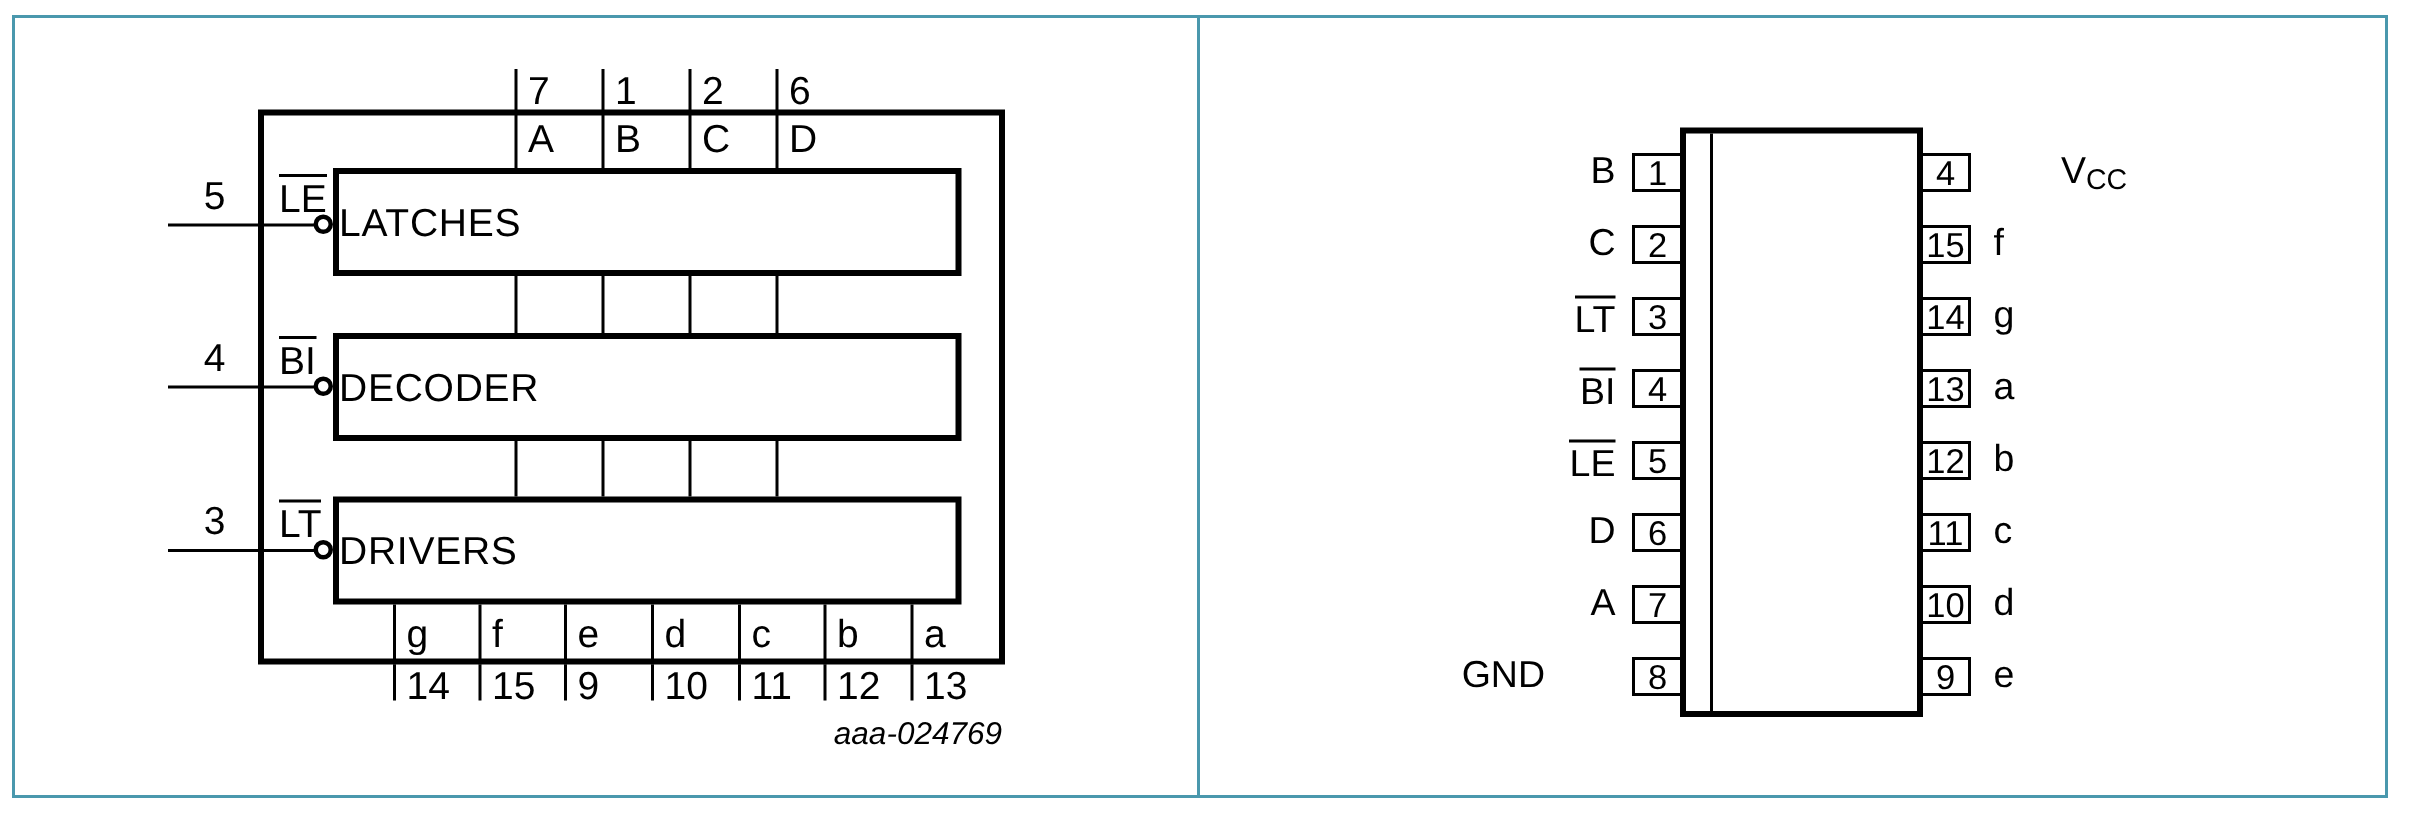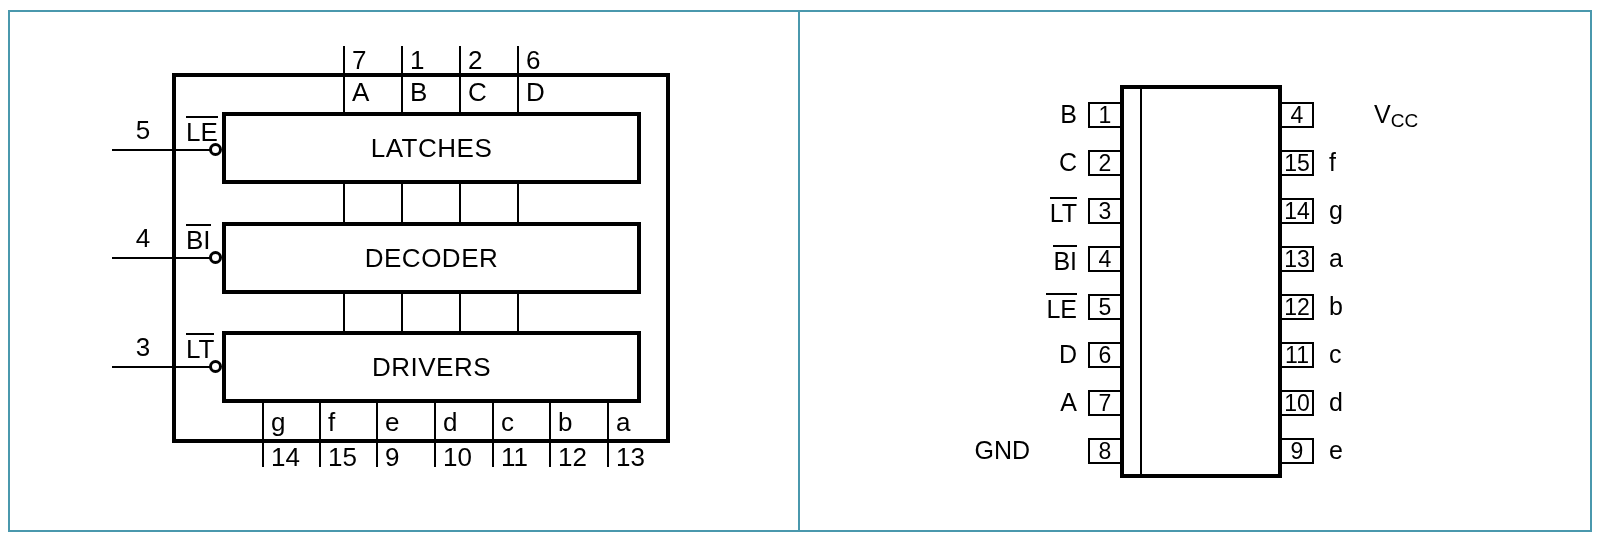--- a/index.html
+++ b/index.html
@@ -16,21 +16,21 @@
   .frame{position:absolute;left:8px;top:10px;width:1584px;height:522px;
     border:2px solid var(--frame);box-sizing:border-box;}
   .divider{position:absolute;left:798px;top:10px;width:2px;height:522px;background:var(--frame);}
 
   
   .box{position:absolute;border:4px solid var(--ink);box-sizing:border-box;background:var(--background);}
   .vl{position:absolute;width:2px;background:var(--ink);}
   .hl{position:absolute;height:2px;background:var(--ink);}
   .lbl{position:absolute;font-size:26px;line-height:28px;white-space:nowrap;}
   .ctr{text-align:center;}
-  .blocklbl{display:flex;align-items:center;justify-content:center;font-size:26px;letter-spacing:.5px;}
+  .blocklbl{display:flex;align-items:center;font-size:26px;letter-spacing:.5px;}
   .bubble{position:absolute;width:13px;height:13px;border:3px solid var(--ink);border-radius:50%;
     box-sizing:border-box;background:var(--background);}
   .ovl{display:inline-block;border-top:2px solid var(--ink);padding-top:1px;line-height:1.05;}
   .caption{position:absolute;font-style:italic;font-size:21px;line-height:23px;}
 
   
   .pbody{position:absolute;left:1120px;top:85px;width:162px;height:393px;
     border:4px solid var(--ink);box-sizing:border-box;background:var(--background);}
   .pinbox{position:absolute;width:34px;height:26px;border:2px solid var(--ink);box-sizing:border-box;
     background:var(--background);font-size:23px;line-height:22px;text-align:center;}
@@ -121,20 +121,21 @@
   <div class="vl" style="left:607px;top:443px;height:24px;"></div>
 
   <div class="lbl" style="left:271px;top:443px;">14</div>
   <div class="lbl" style="left:328px;top:443px;">15</div>
   <div class="lbl" style="left:385px;top:443px;">9</div>
   <div class="lbl" style="left:443px;top:443px;">10</div>
   <div class="lbl" style="left:501px;top:443px;">11</div>
   <div class="lbl" style="left:558px;top:443px;">12</div>
   <div class="lbl" style="left:616px;top:443px;">13</div>
 
+  <div class="caption" style="left:460px;top:478px;width:208px;text-align:right;">aaa-024769</div>
 
   <div class="pbody"></div>
   <div class="vl" style="left:1140px;top:89px;height:385px;"></div>
 
   <div class="plbl right-align" style="left:957px;top:101px;">B</div>
   <div class="pinbox" style="left:1088px;top:102px;">1</div>
   <div class="plbl right-align" style="left:957px;top:149px;">C</div>
   <div class="pinbox" style="left:1088px;top:150px;">2</div>
   <div class="plbl right-align" style="left:957px;top:197px;"><span class="ovl">LT</span></div>
   <div class="pinbox" style="left:1088px;top:198px;">3</div>

